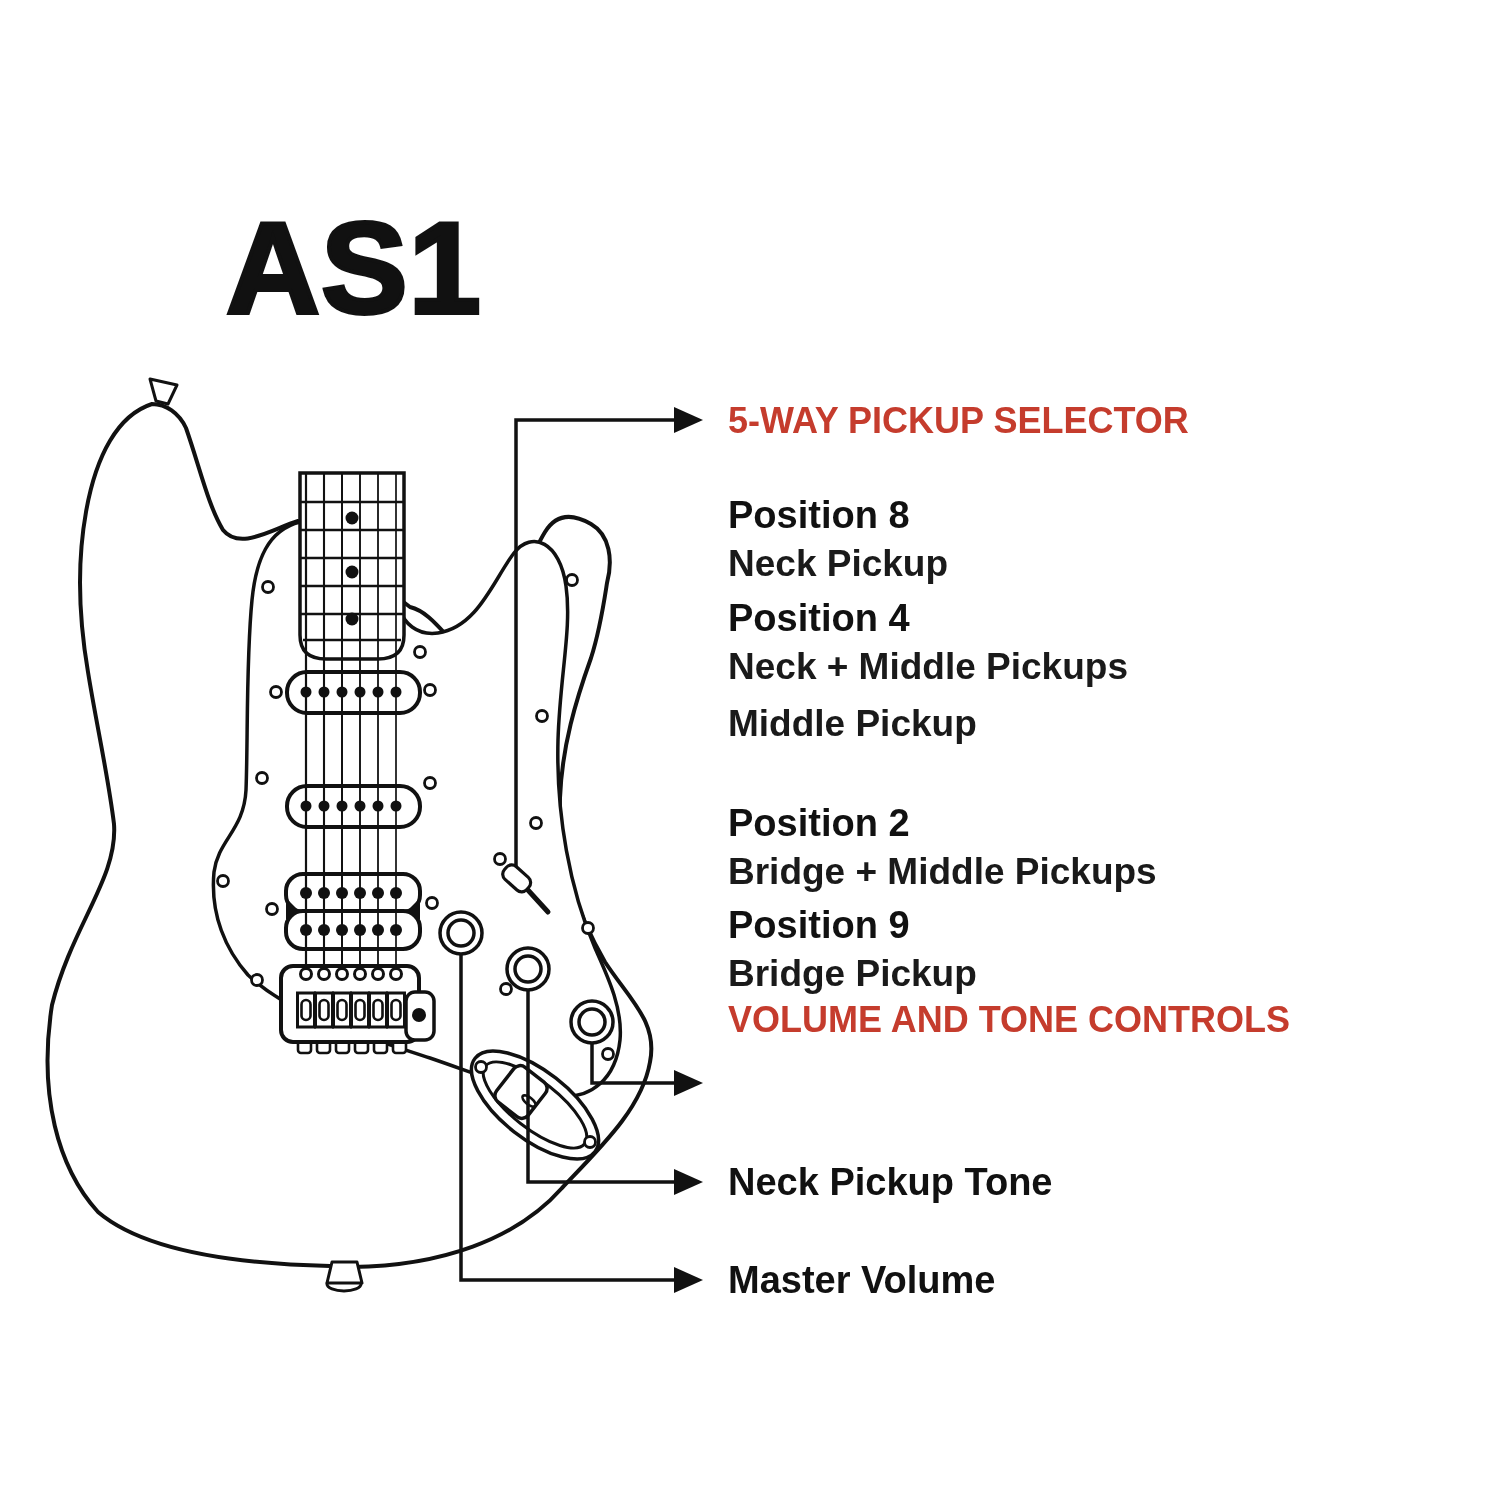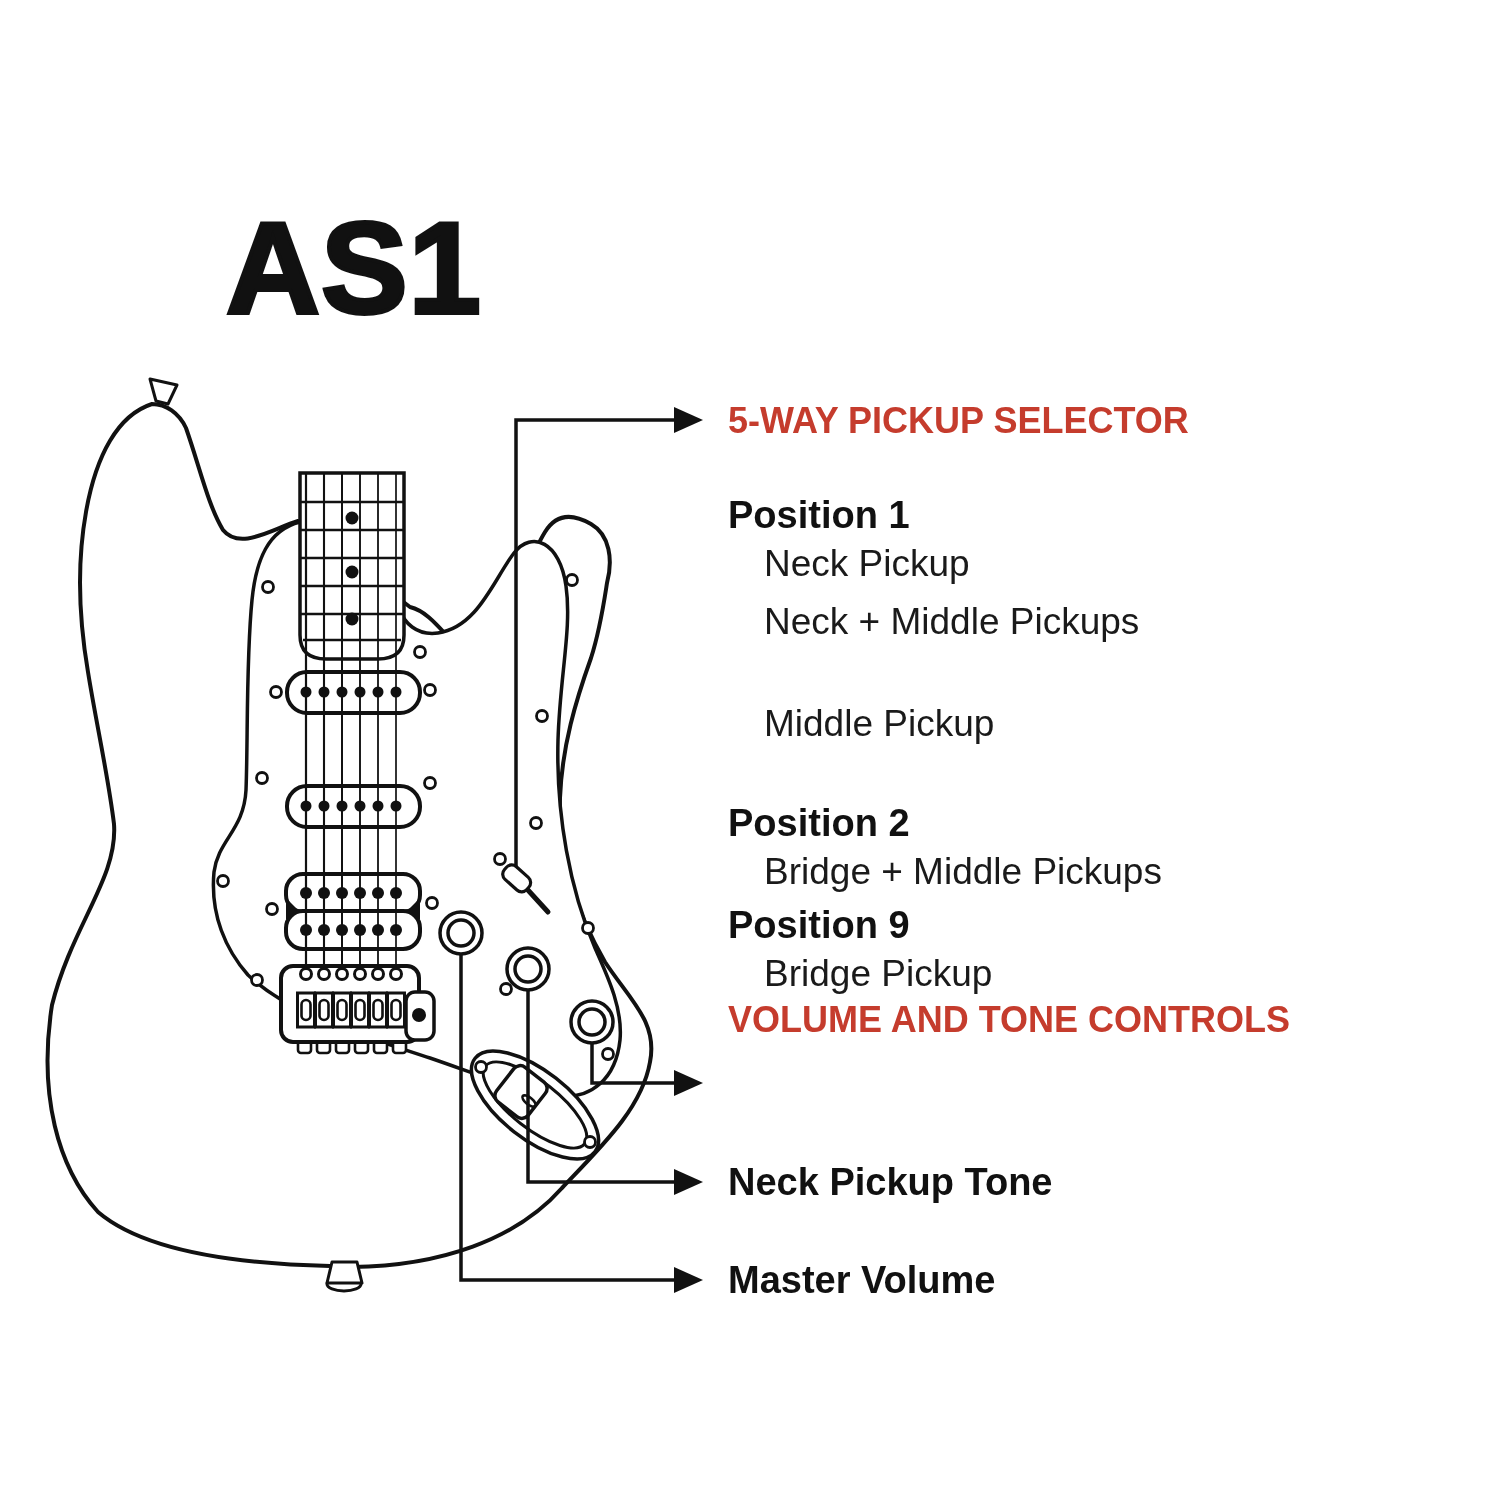--- a/index.html
+++ b/index.html
@@ -15,21 +15,21 @@
     font-size:130px;font-weight:700;letter-spacing:1px;line-height:1;
     -webkit-text-stroke:4px #111;color:#111;
   }
   .red-heading{
     position:absolute;left:728px;
     font-size:36px;font-weight:700;letter-spacing:0px;line-height:1.2;
     color:#C53C2D;white-space:nowrap;text-align:right;
   }
   .pos-block{position:absolute;left:728px;white-space:nowrap;}
   .pos-label{font-size:38px;font-weight:700;line-height:1.18;color:#111;}
-  .pos-desc{font-size:37px;font-weight:400;line-height:1.18;color:#1a1a1a;margin-top:4px;margin-left:36px;}
+  .pos-desc{font-size:37px;font-weight:700;line-height:1.18;color:#1a1a1a;margin-top:4px;}
   .control-label{
     position:absolute;left:728px;font-size:38px;font-weight:700;
     line-height:1.18;color:#111;white-space:nowrap;
   }
   .wfill{fill:#ffffff;stroke:#111;}
 </style>
 </head>
 <body>
 
 <div class="canvas">
@@ -259,24 +259,25 @@
       <polygon points="674,1267 703,1280 674,1293"></polygon>
     </g>
   </svg>
 
   <div class="page-title">AS1</div>
 
   <div class="red-heading" style="top:399px">5-WAY PICKUP SELECTOR</div>
 
   <div>
     <div class="pos-block" style="top:493px">
-      <div class="pos-label">Position 1</div>
+      <div class="pos-label">Position 8</div>
       <div class="pos-desc">Neck Pickup</div>
     </div>
     <div class="pos-block" style="top:596px">
+      <div class="pos-label">Position 4</div>
       <div class="pos-desc">Neck + Middle Pickups</div>
     </div>
     <div class="pos-block" style="top:698px">
       <div class="pos-desc">Middle Pickup</div>
     </div>
     <div class="pos-block" style="top:801px">
       <div class="pos-label">Position 2</div>
       <div class="pos-desc">Bridge + Middle Pickups</div>
     </div>
     <div class="pos-block" style="top:903px">

